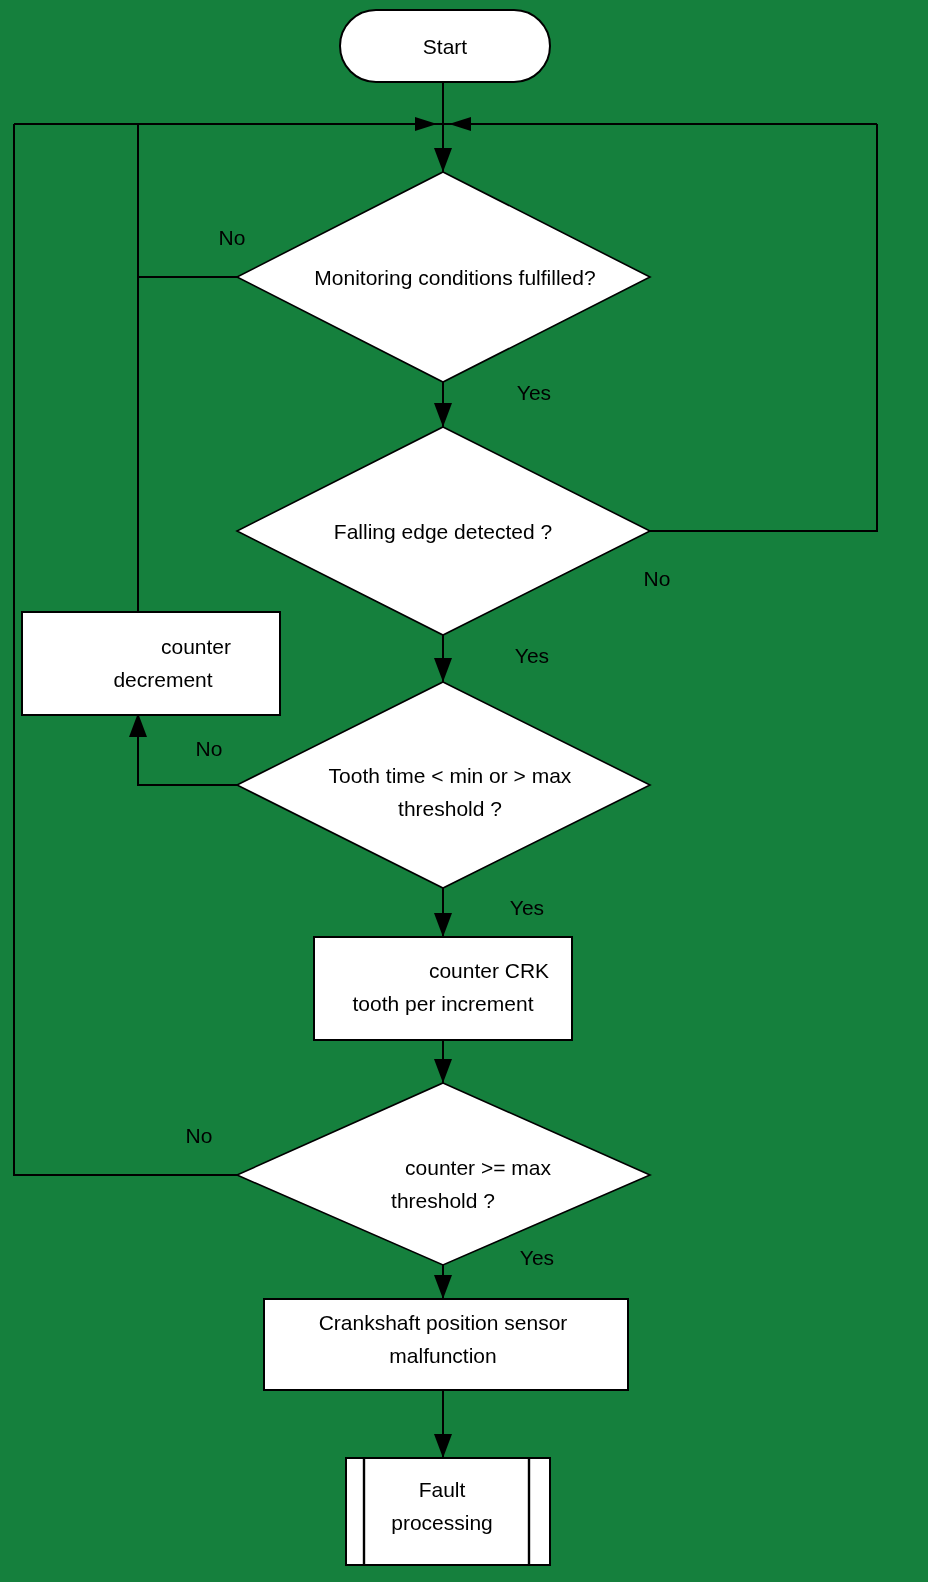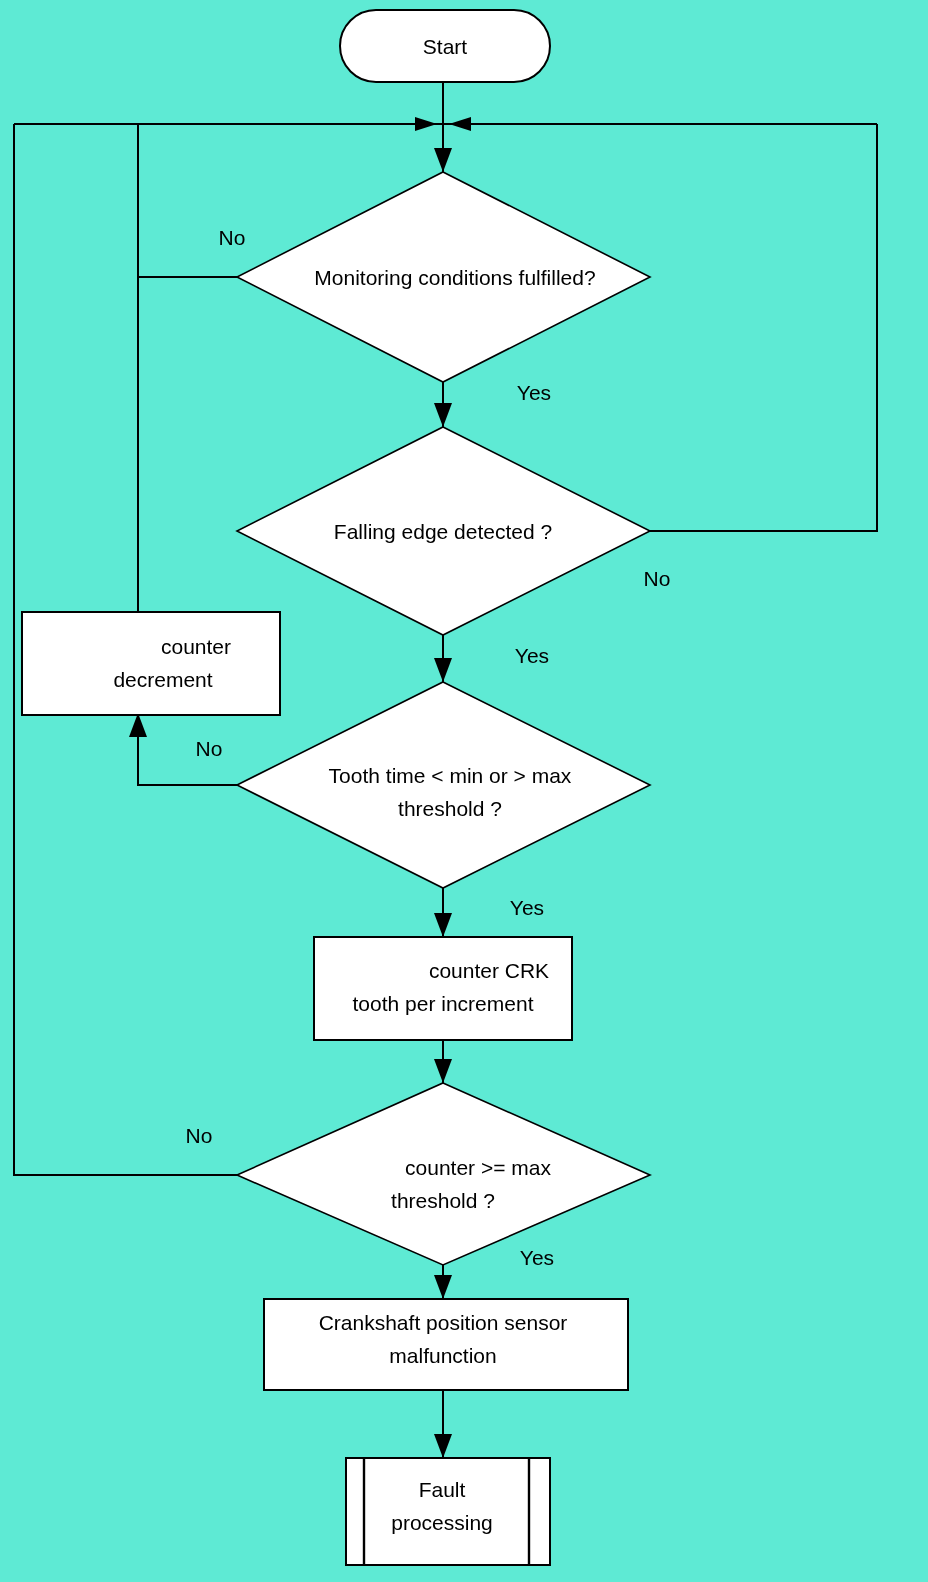--- a/index.html
+++ b/index.html
@@ -8,21 +8,21 @@
     padding: 0;
     background: #ffffff;
   }
   body {
     font-family: "Liberation Sans", sans-serif;
   }
   #diagram-root {
     position: relative;
     width: 928px;
     height: 1582px;
-    background: #5eead4;
+    background: #15803d;
     overflow: hidden;
   }
   svg#flow-svg {
     position: absolute;
     top: 0;
     left: 0;
     width: 928px;
     height: 1582px;
     display: block;
   }

